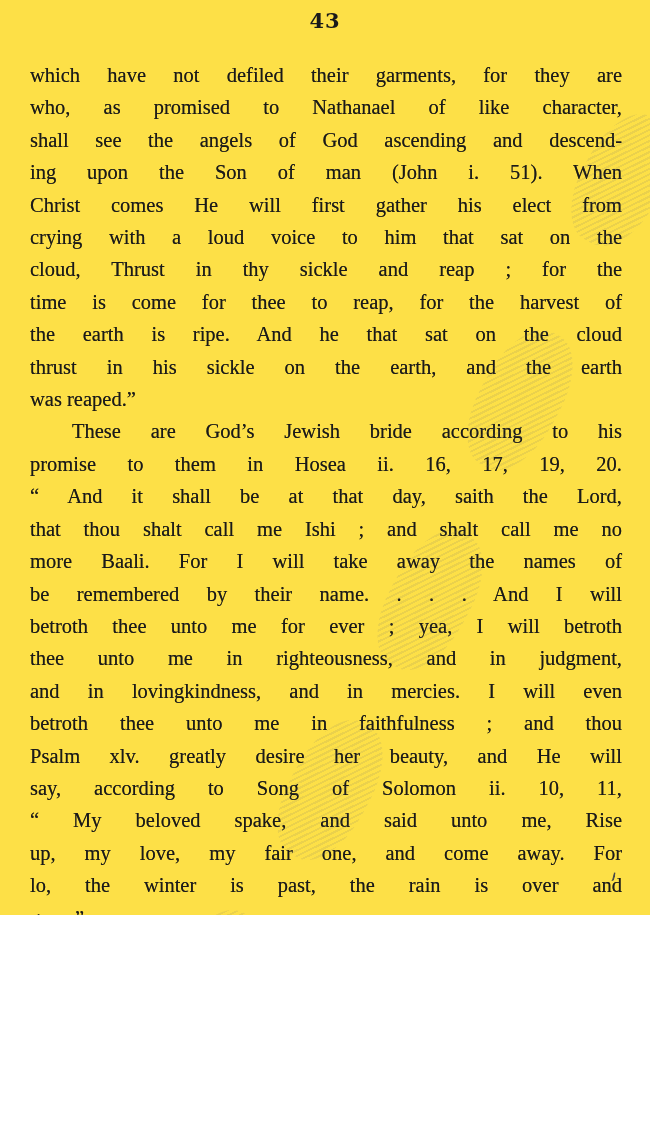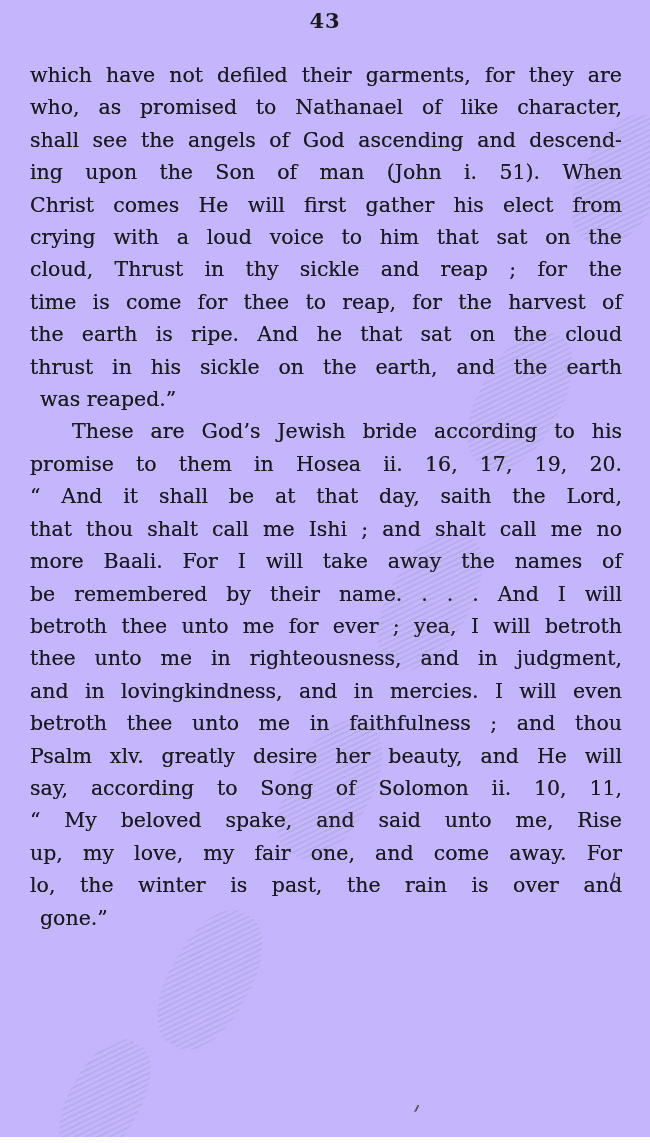--- a/index.html
+++ b/index.html
@@ -1,42 +1,43 @@
 <!DOCTYPE html>
 <html><head>
 <meta charset="utf-8">
 <style>
   html, body { margin: 0; padding: 0; }
   .page {
     position: relative;
     width: 650px;
-    height: 1137px;
-    background: #c4b5fd;
+    height: 915px;
+    background: #fde047;
     overflow: hidden;
     font-family: "DejaVu Serif", "Liberation Serif", serif;
     color: #1a1a1a;
   }
   .page-number {
     padding-top: 8px;
     text-align: center;
     font-size: 21px;
     font-weight: 600;
     letter-spacing: 1px;
   }
   .text-body {
     margin: 26px 28px 0 30px;
     font-size: 20.5px;
     line-height: 32.4px;
     text-shadow: 0 0 0.5px rgba(20,20,20,0.65);
   }
   .line {
     text-align: justify;
     text-align-last: justify;
+    font-family: Liberation Serif, serif;
   }
-  .line.last  { text-align-last: left; margin-left: 10px; }
+  .line.last  { text-align-last: left; }
   .line.indent { text-indent: 42px; }
 
   
   .wm {
     position: absolute;
     transform: rotate(-61deg);
     border-radius: 45%;
     background: repeating-linear-gradient(35deg,
       rgba(110,110,110,0.13) 0 2px,
       rgba(255,255,255,0) 2px 5px);

